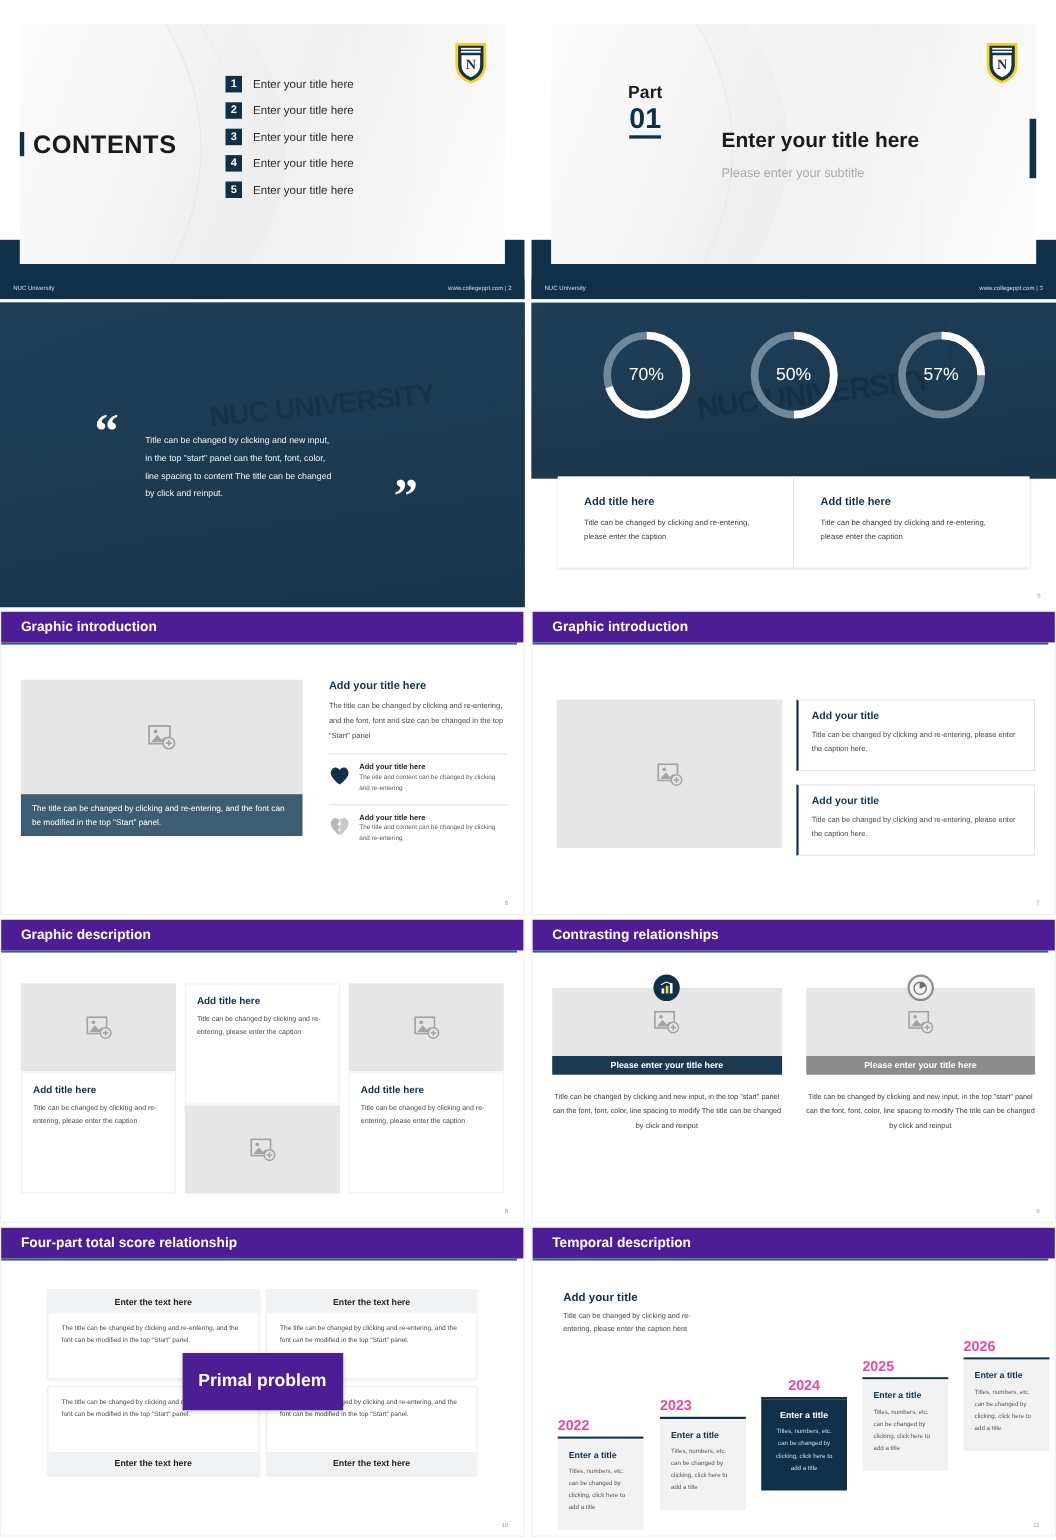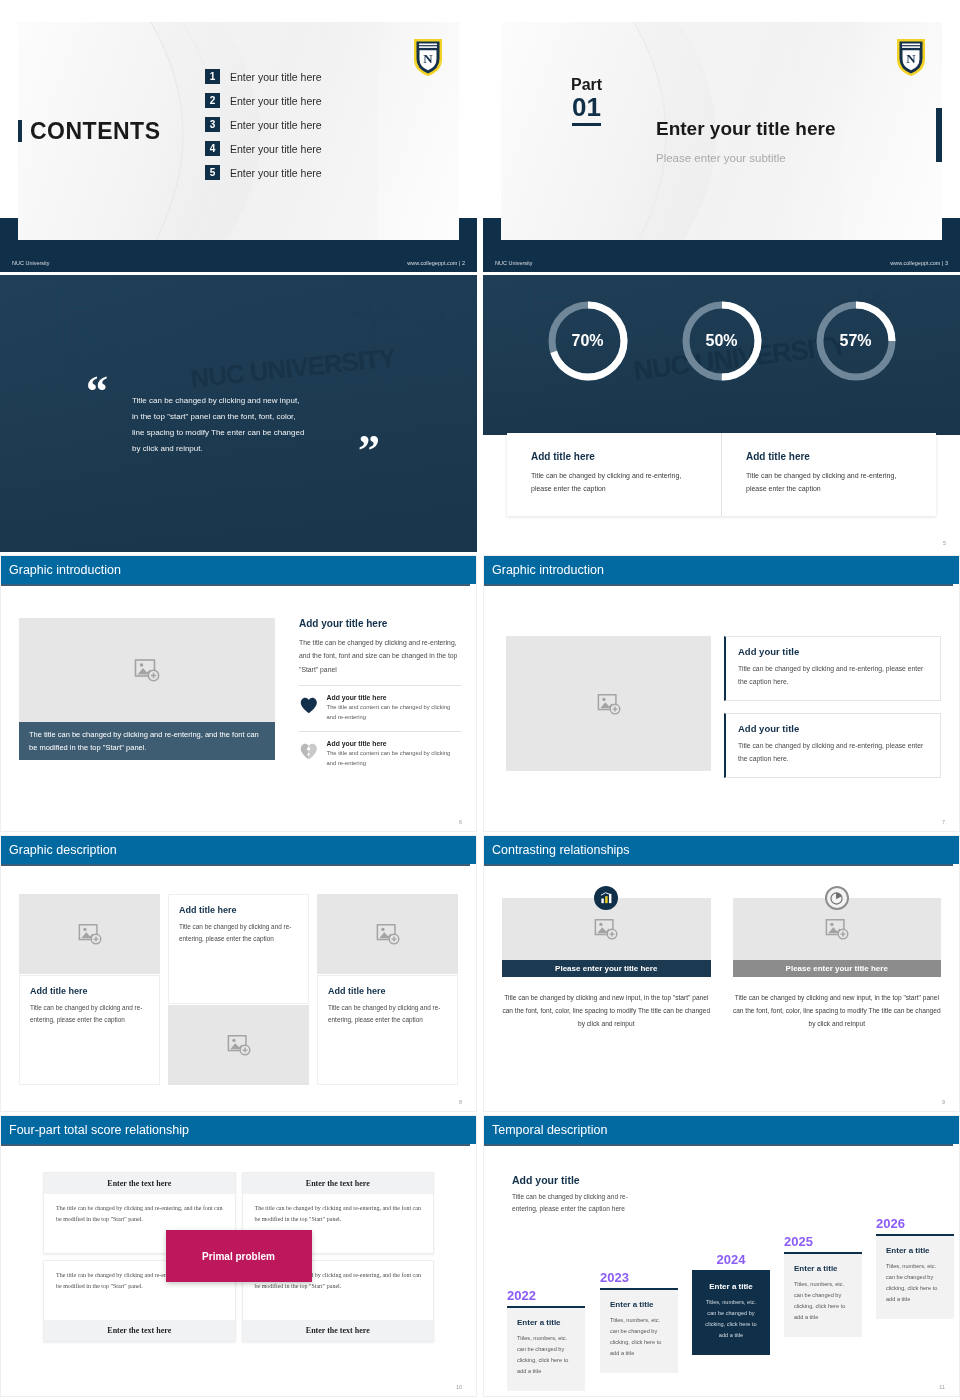--- a/index.html
+++ b/index.html
@@ -139,39 +139,39 @@
   .s4 .ghostlogo { position: absolute; left: 42px; top: 4px; width: 58px; height: 72px; opacity: .26; }
   .s4 .ghosttext {
     position: absolute; left: 150px; top: 68px;
     font-size: 27px; font-weight: bold; color: rgba(12,32,50,.33);
     transform: rotate(-7deg); letter-spacing: -1px; white-space: nowrap;
   }
   .s4 .donuts { position: absolute; left: 0; right: 0; top: 22px; display: flex; justify-content: center; gap: 46px; }
   .s4 .donut { position: relative; width: 88px; height: 88px; }
   .s4 .donut span {
     position: absolute; inset: 0; display: flex; align-items: center; justify-content: center;
-    color: #fff; font-size: 16px; font-weight: bold;
+    color: #fff; font-size: 16px; font-weight: normal;
   }
   .s4 .cards {
     position: absolute; left: 24px; right: 24px; top: 158px; height: 83px;
     background: #fff; display: flex; box-shadow: 0 1px 3px rgba(0,0,0,.12);
   }
   .s4 .c { flex: 1; padding: 18px 24px; }
   .s4 .c + .c { border-left: 1px solid #e2e2e2; }
   .s4 .c h4 { font-size: 10px; color: #12304b; margin-bottom: 8px; }
   .s4 .c p { font-size: 7px; color: #3c3c3c; line-height: 1.8; }
   .s4 .pg { position: absolute; right: 14px; bottom: 6px; font-size: 5.5px; color: #9b9b9b; }
 
   
   .cslide { background: #ffffff; border: 1px solid #efefef; }
   .hdr {
     position: absolute; left: 0; right: 0; top: 0; height: 28px;
-    background: #0369a1; color: #fff;
-    display: flex; align-items: center; padding-left: 8px;
-    font-size: 12.5px; font-weight: normal;
+    background: #4c1d95; color: #fff;
+    display: flex; align-items: center; padding-left: 18px;
+    font-size: 12.5px; font-weight: bold;
   }
   .hdr::after {
     content: ""; position: absolute; left: 0; bottom: -2px; right: 6px;
     height: 2px; background: #3d5d77;
   }
   .pgnum { position: absolute; right: 14px; bottom: 6px; font-size: 5.5px; color: #9b9b9b; }
 
   .imgph { background: #e6e6e6; display: flex; align-items: center; justify-content: center; }
 
   
@@ -227,41 +227,40 @@
   }
   .s8 .bar.navy { background: #1b3a52; }
   .s8 .bar.grey { background: #8c8c8c; }
   .s8 .desc { margin-top: 14px; font-size: 6.6px; color: #3c3c3c; line-height: 2.0; }
 
   
   .s9 .quad {
     position: absolute; left: 42px; right: 42px; top: 56px; height: 170px;
     display: grid; grid-template-columns: 1fr 1fr; grid-template-rows: 1fr 1fr;
     gap: 6px;
-    font-family: Liberation Serif, serif;
   }
   .s9 .qbox { background: #fff; border: 1px solid #eee; display: flex; flex-direction: column; box-shadow: 0 1px 2px rgba(0,0,0,.07); }
   .s9 .qcap { background: #f1f2f4; font-size: 8px; font-weight: bold; color: #1e1e1e;
     text-align: center; padding: 6px 0; }
   .s9 .qtxt { flex: 1; font-size: 6px; color: #4a4a4a; line-height: 1.85; padding: 9px 12px; }
   .s9 .qbox.bottom { flex-direction: column-reverse; }
   .s9 .center {
     position: absolute; left: 50%; top: 50%; transform: translate(-50%,-50%);
-    width: 146px; height: 52px; background: #be185d; color: #fff;
+    width: 146px; height: 52px; background: #4c1d95; color: #fff;
     display: flex; align-items: center; justify-content: center;
-    font-size: 10px; font-weight: bold; box-shadow: 0 2px 5px rgba(0,0,0,.22); z-index: 4;
+    font-size: 16px; font-weight: bold; box-shadow: 0 2px 5px rgba(0,0,0,.22); z-index: 4;
   }
 
   
   .s10 .intro { position: absolute; left: 28px; top: 58px; width: 128px; }
   .s10 .intro h4 { font-size: 10.5px; color: #12304b; margin-bottom: 5px; }
   .s10 .intro p { font-size: 6.6px; color: #4a4a4a; line-height: 1.85; }
   .s10 .tl { position: absolute; left: 18px; right: 14px; top: 56px; bottom: 18px; }
   .s10 .step { position: absolute; width: 78px; }
-  .s10 .yr { font-size: 13px; font-weight: bold; color: #8b5cf6; margin-bottom: 3px; }
+  .s10 .yr { font-size: 13px; font-weight: bold; color: #ec4899; margin-bottom: 3px; }
   .s10 .rule { height: 2px; background: #10304a; margin-bottom: 0px; }
   .s10 .panel { padding: 10px 10px 14px; background: #f2f2f2; }
   .s10 .panel.dark { background: #10304a; }
   .s10 .panel h5 { font-size: 8px; color: #12304b; margin-bottom: 6px; }
   .s10 .panel.dark h5 { color: #ffffff; }
   .s10 .panel p { font-size: 5.6px; color: #585858; line-height: 1.95; }
   .s10 .panel.dark p { color: #d3dbe2; }
 </style>
 </head>
 <body>
@@ -380,21 +379,21 @@
     </svg>
     <svg class="palm2" style="left:418px;top:34px;" width="55" height="62" viewBox="0 0 55 62">
       <path d="M27 62 L27 20" stroke="#16334b" stroke-width="2" opacity=".45"></path>
       <path d="M27 20 Q9 9 2 16 M27 20 Q45 9 53 16 M27 20 Q18 3 25 0 M27 20 Q40 5 48 3" stroke="#16334b" stroke-width="2.3" fill="none" opacity=".45"></path>
     </svg>
 
     <div class="qopen">“</div>
     <div class="qbody">
       <div>Title can be changed by clicking and new input,</div>
       <div>in the top "start" panel can the font, font, color,</div>
-      <div>line spacing to modify The enter can be changed</div>
+      <div>line spacing to content The title can be changed</div>
       <div>by click and reinput.</div>
     </div>
     <div class="qclose">”</div>
   </div>
 
   <div class="slide s4">
     <div class="photo"></div>
 
     <svg class="ghostlogo" viewBox="0 0 58 72">
       <path d="M4 5 H54 V43 Q54 61 29 69 Q4 61 4 43 Z" fill="none" stroke="#17405e" stroke-width="2.6"></path>

